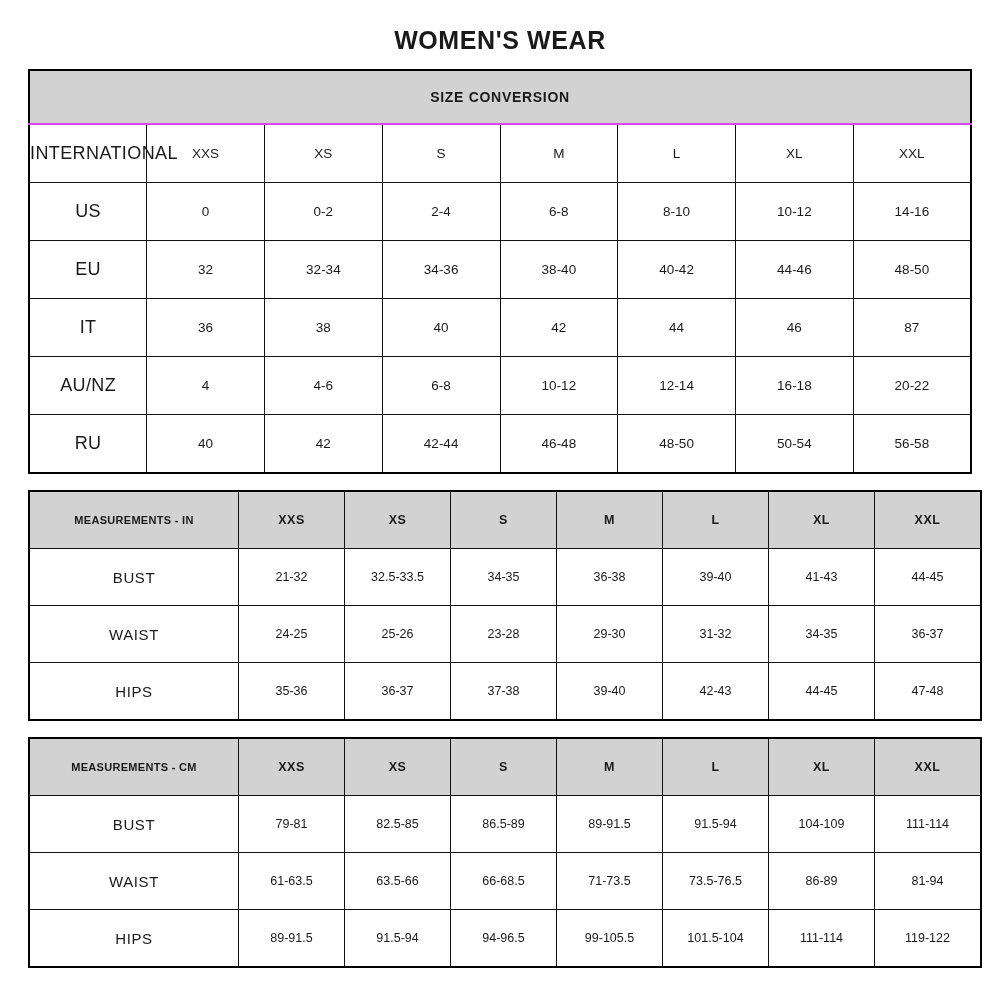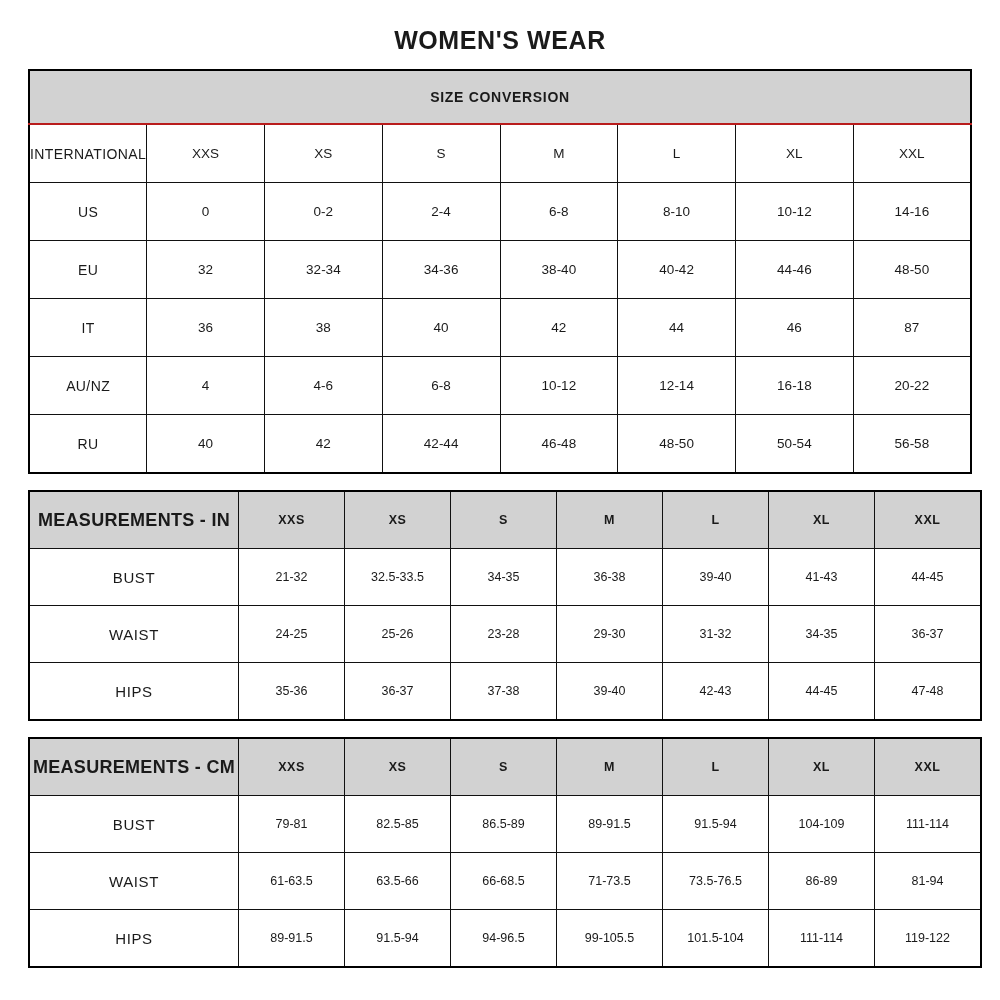--- a/index.html
+++ b/index.html
@@ -52,43 +52,43 @@
     color: #1a1a1a;
     padding: 0;
     height: 57px;
   }
   .banner {
     background: #d2d2d2;
     font-weight: 700;
     font-size: 14px;
     letter-spacing: 0.7px;
     height: 52px;
-    border-bottom: 2px solid #b91c1c;
+    border-bottom: 2px solid #d946ef;
   }
   .hdr-cell {
     background: #d2d2d2;
     font-weight: 700;
     font-size: 14px;
     letter-spacing: 0.5px;
     height: 52px;
   }
   .rowlabel {
-    font-size: 14px;
+    font-size: 18px;
     letter-spacing: 0.4px;
   }
   .measure .rowlabel {
     font-size: 15px;
     letter-spacing: 0.6px;
   }
   .measure td {
     height: 56px;
     font-size: 12.5px;
   }
   .measure .hdr-cell.first {
-    font-size: 18px;
+    font-size: 11px;
     letter-spacing: 0.3px;
     text-align: center;
   }
   .conversion td.firstcol { width: 164px; }
   .conversion td.c { width: 111px; }
   .measure td.firstcol { width: 208px; }
   .measure td.c { width: 105px; }
 </style>
 </head>
 <body>

